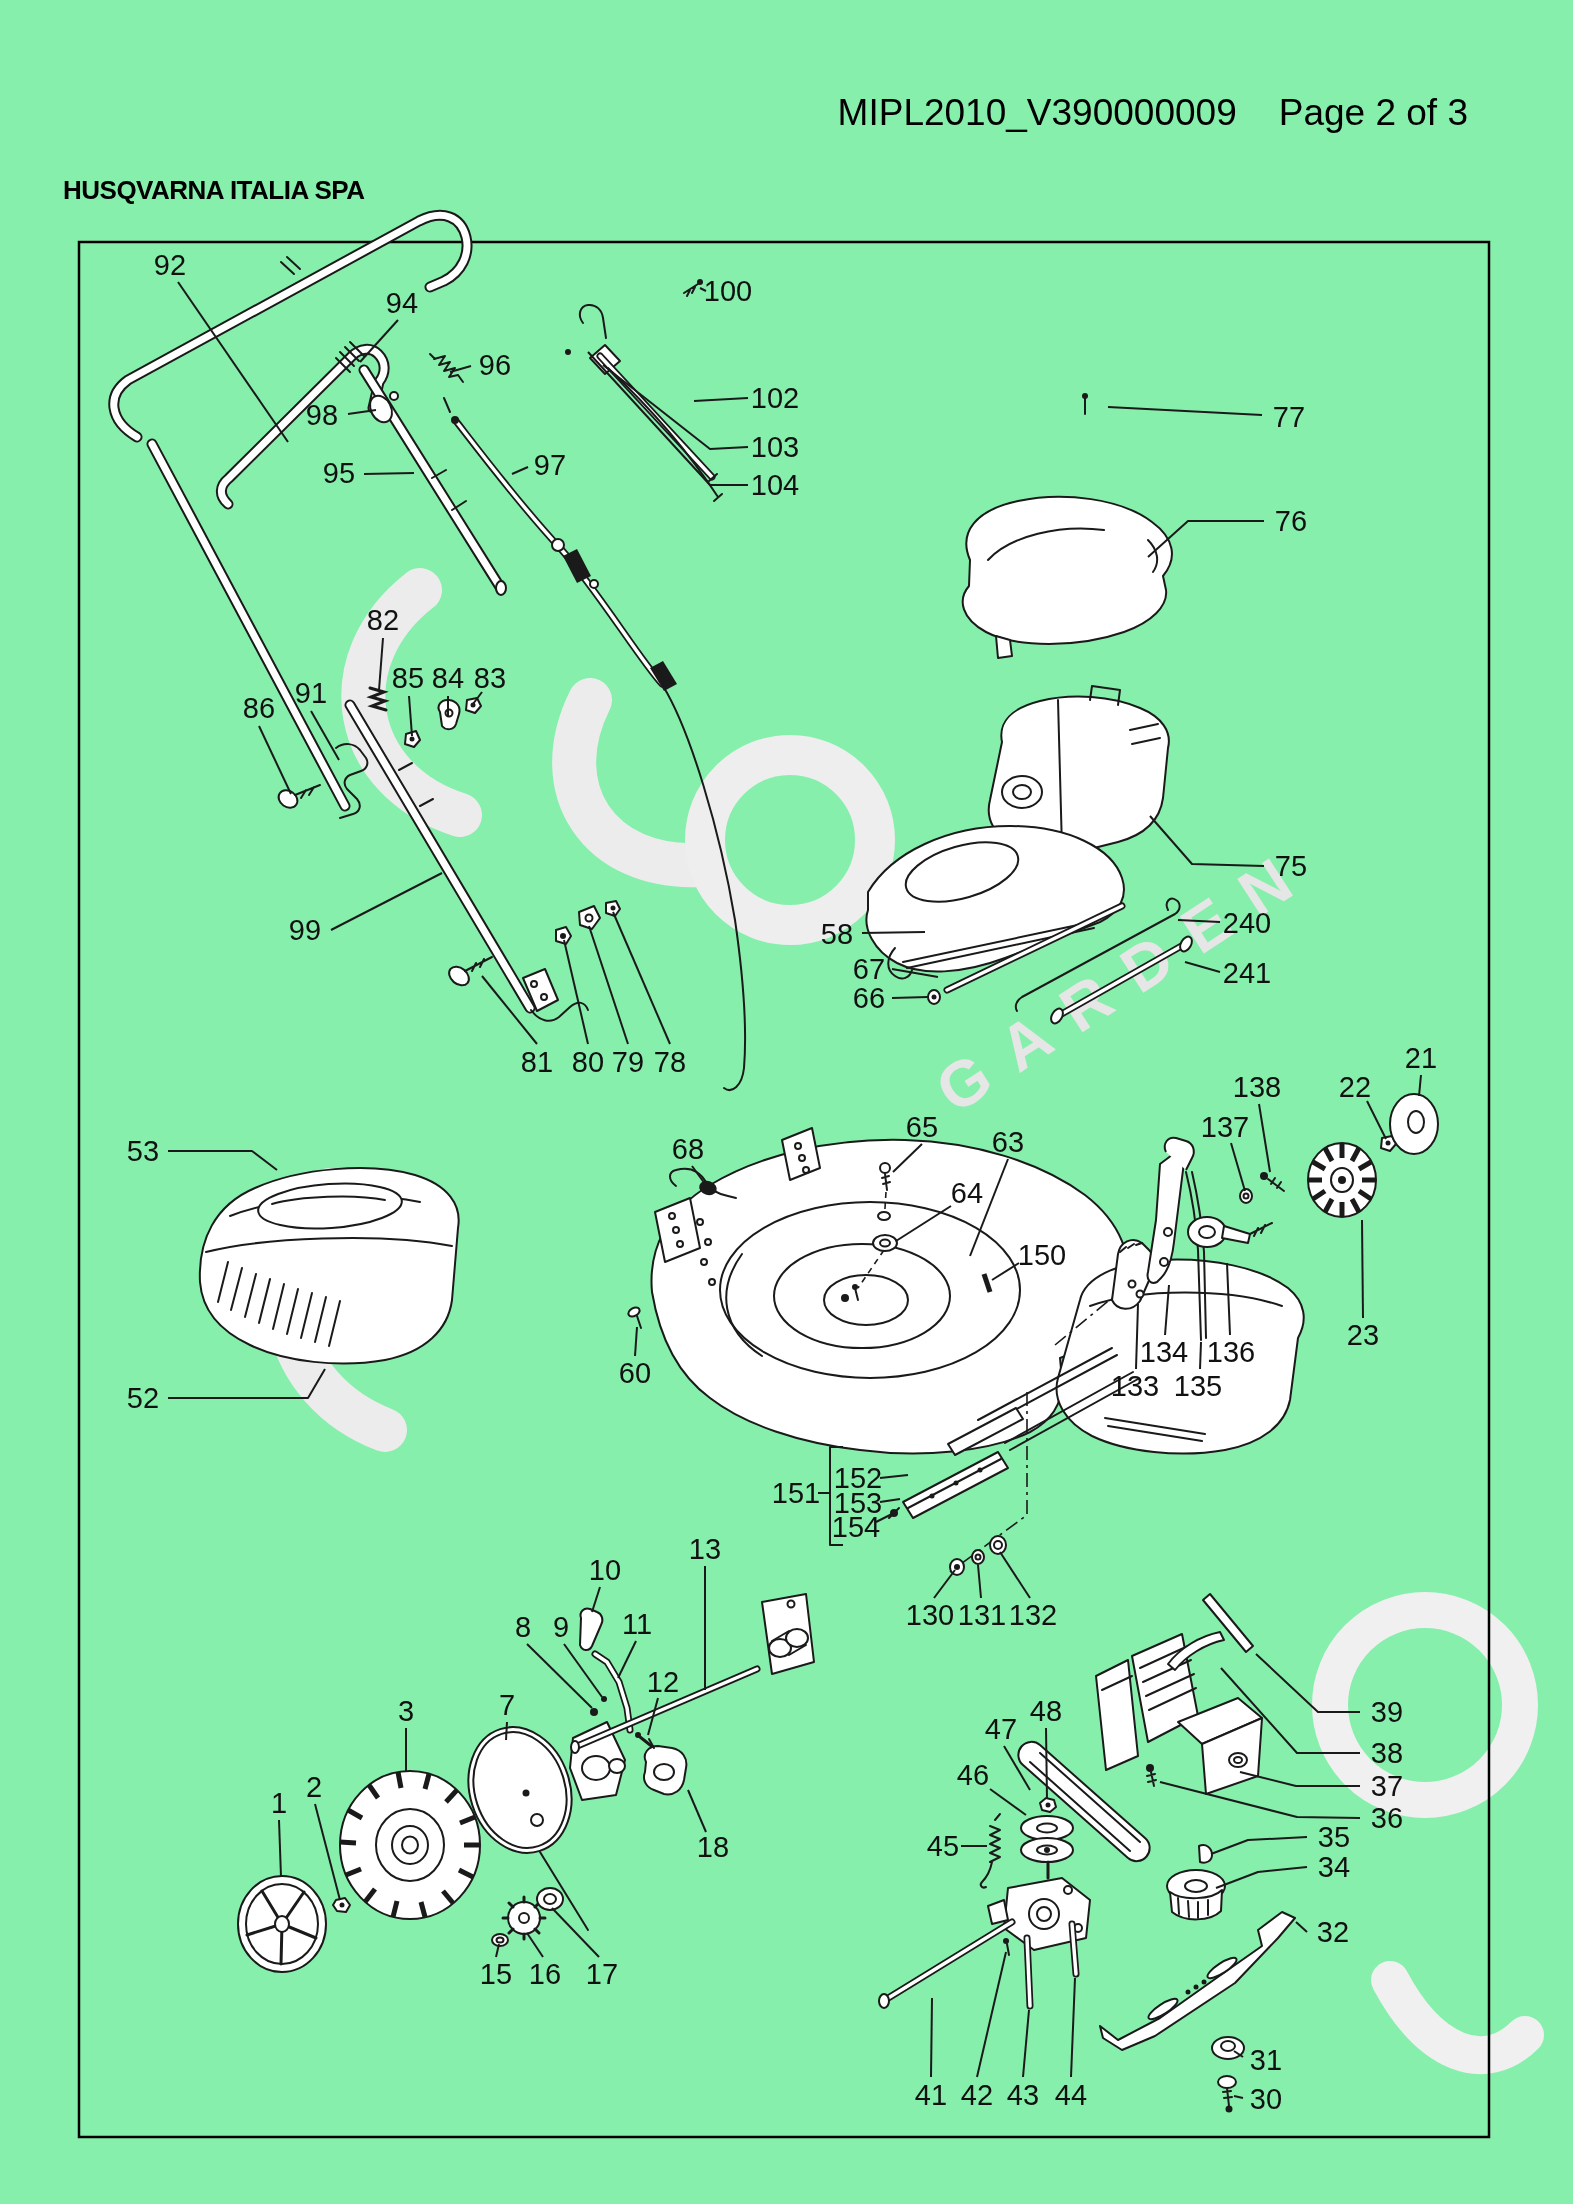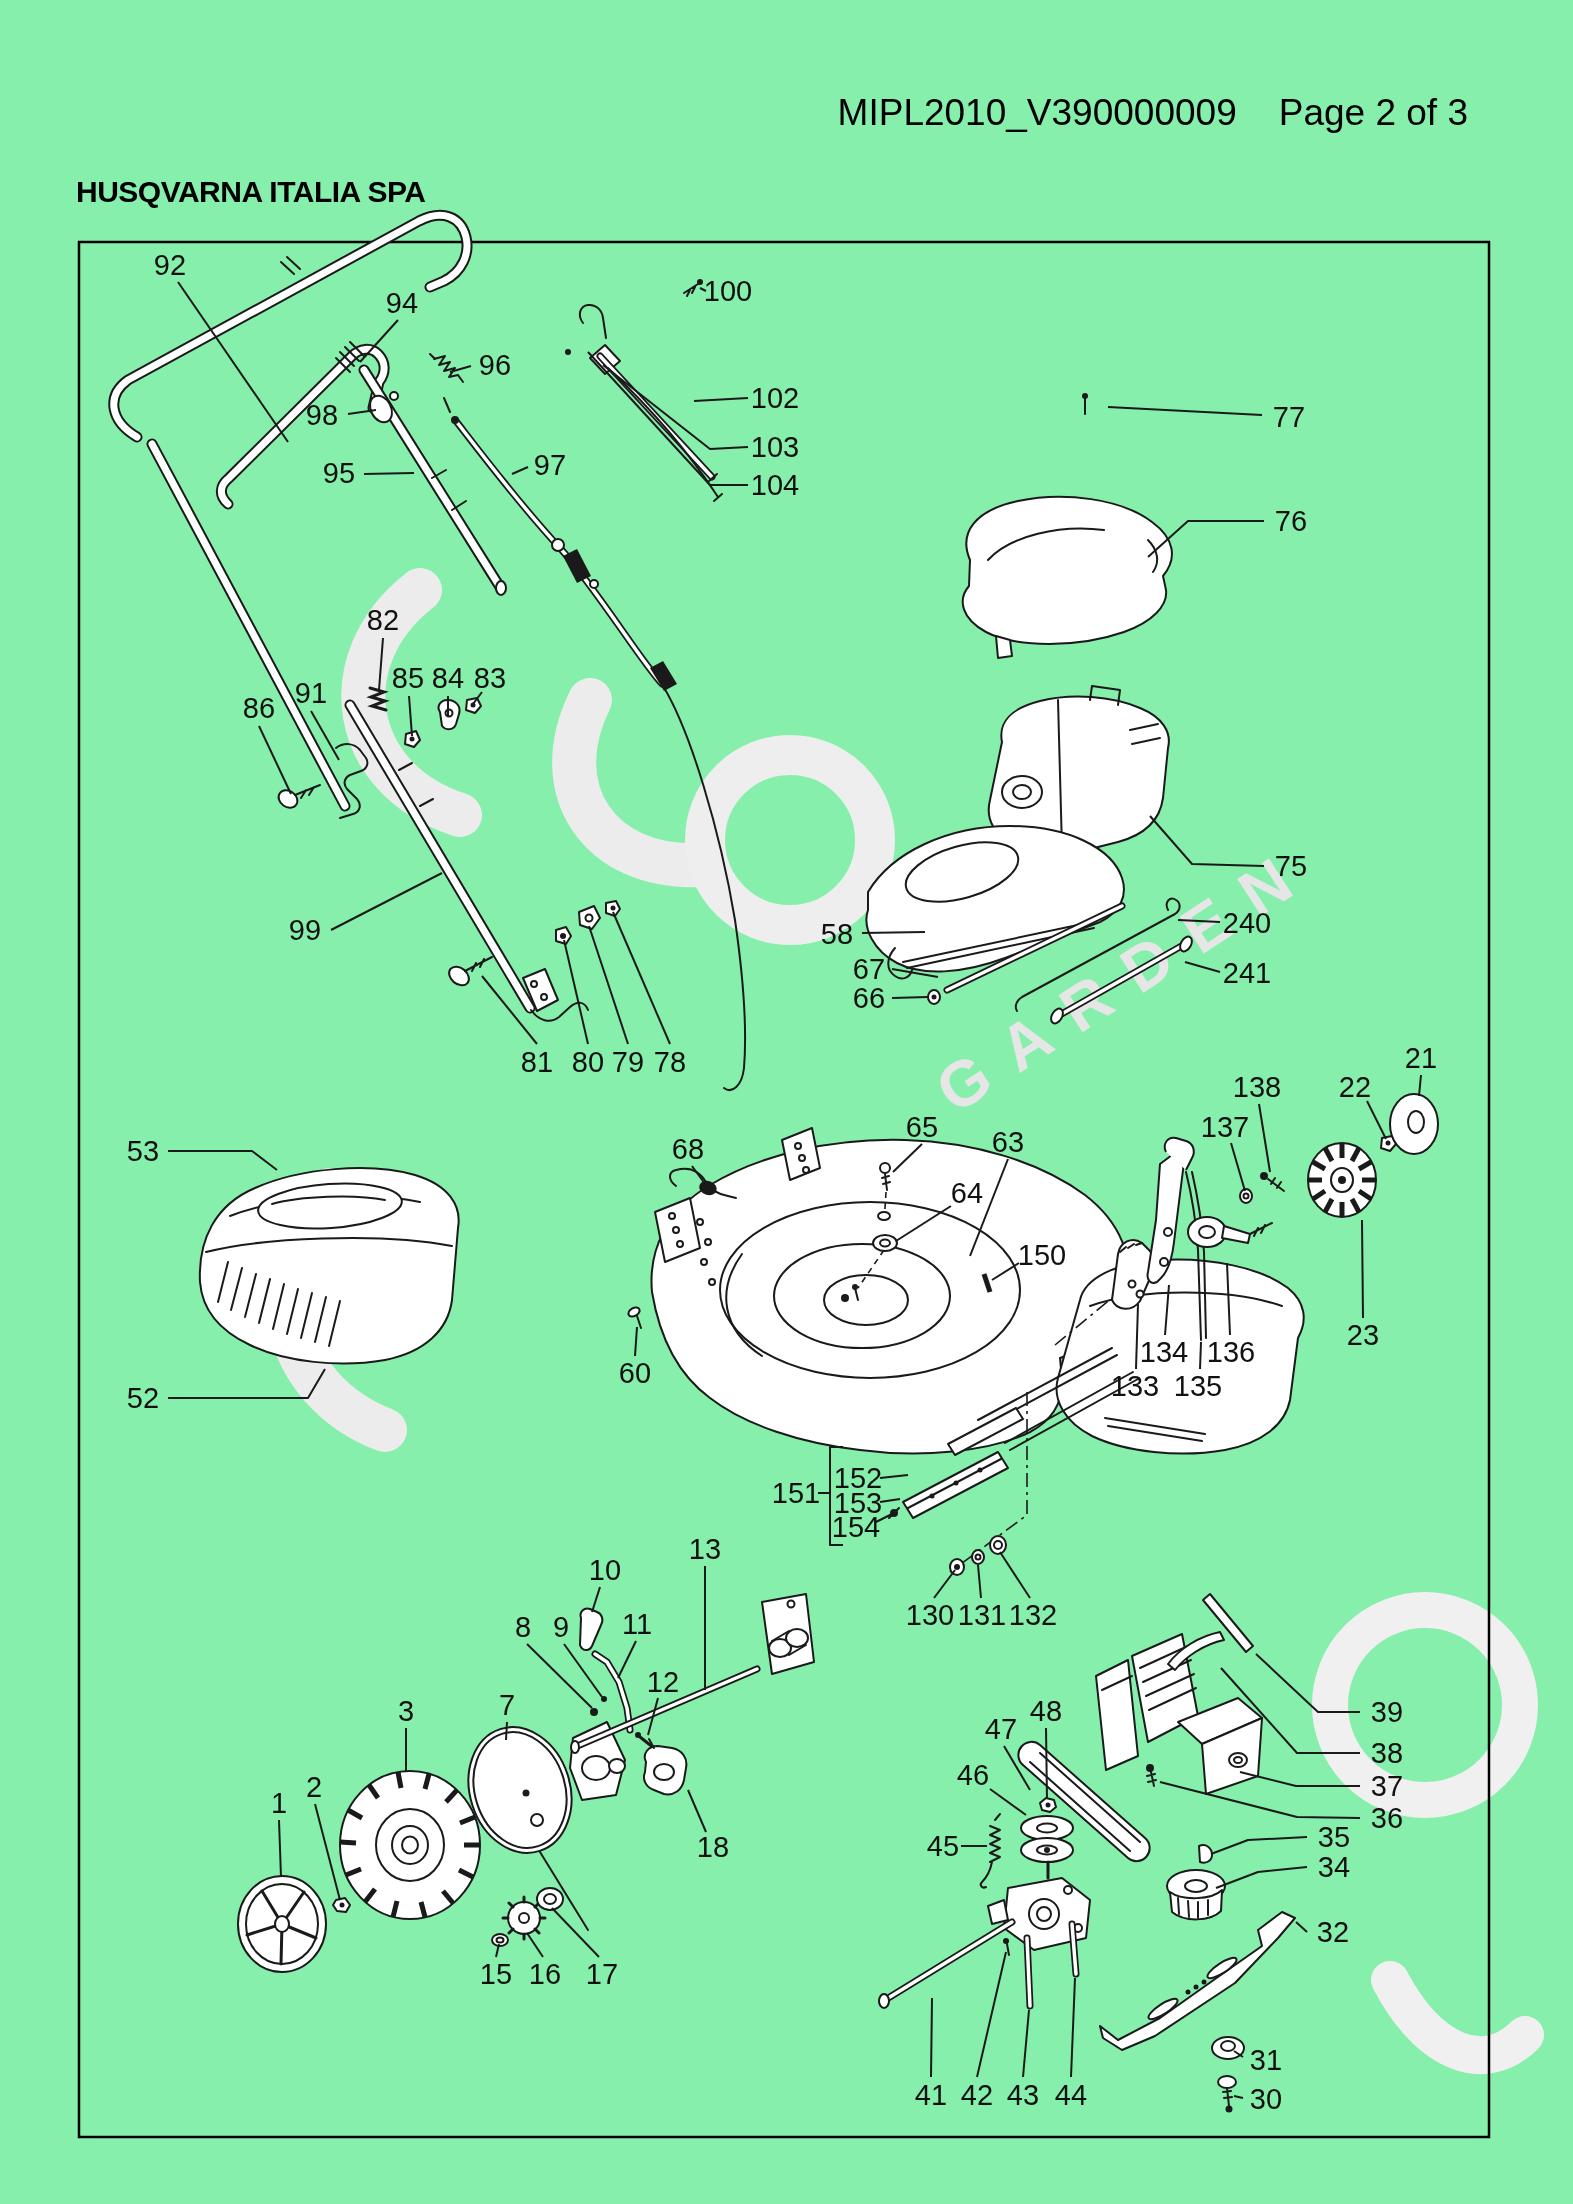--- a/index.html
+++ b/index.html
@@ -1,21 +1,21 @@
 <!DOCTYPE html>
 <html><head>
 <meta charset="utf-8">
 <style>
   html,body { margin:0; padding:0; background:#ffffff; }
   .page { position:relative; width:1573px; height:2204px; background:#86efac;
           font-family:"Liberation Sans", sans-serif; overflow:hidden; }
   .doc-header { position:absolute; top:92px; left:0; width:1468px; text-align:right;
                 font-size:37px; color:#000; white-space:nowrap; }
   .doc-header .page-num { margin-left:42px; }
-  .company { position:absolute; top:175px; left:76px; font-size:30px; font-weight:bold;
+  .company { position:absolute; top:175px; left:63px; font-size:26px; font-weight:bold;
              letter-spacing:-0.5px; color:#000;text-align:center; }
   svg { position:absolute; top:0; left:0; }
   .frame { fill:none; stroke:#000; stroke-width:2.5; }
   .ln  { fill:none; stroke:#1a1a1a; stroke-width:2; stroke-linecap:round; stroke-linejoin:round; }
   .ln3 { fill:none; stroke:#1a1a1a; stroke-width:3; stroke-linecap:round; }
   .ln5 { fill:none; stroke:#1a1a1a; stroke-width:5; stroke-linecap:butt; }
   .fw  { fill:#fff; stroke:#1a1a1a; stroke-width:2; stroke-linejoin:round; }
   .fd  { fill:#1a1a1a; stroke:none; }
   .tube-o { fill:none; stroke:#1a1a1a; stroke-width:11; stroke-linecap:round; stroke-linejoin:round; }
   .tube-i { fill:none; stroke:#ffffff; stroke-width:7;  stroke-linecap:round; stroke-linejoin:round; }

